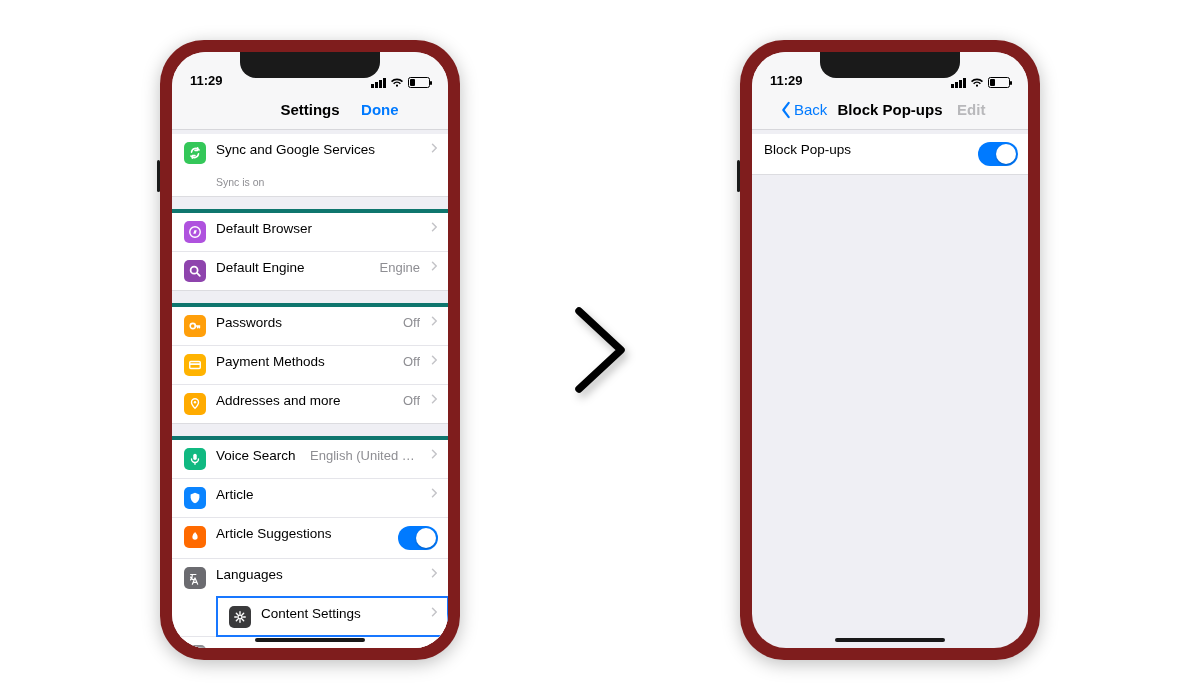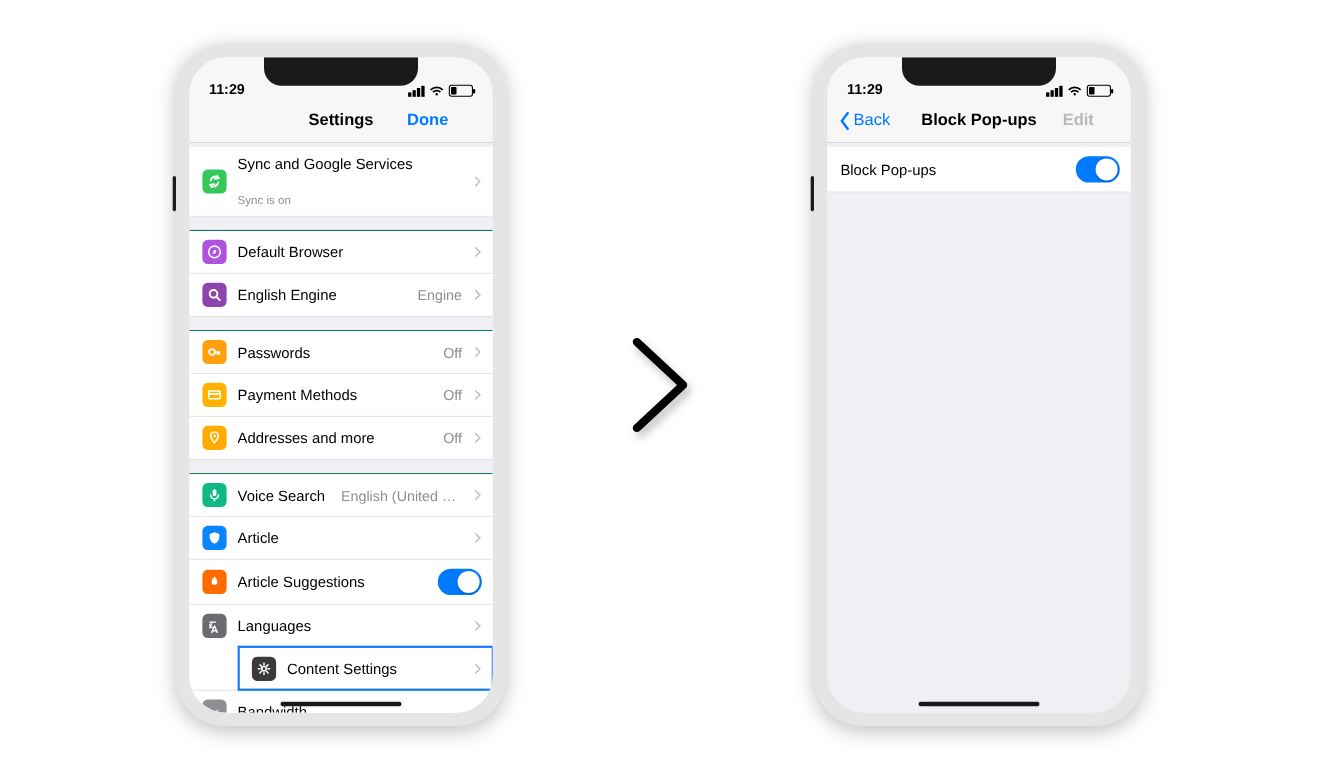--- a/index.html
+++ b/index.html
@@ -7,21 +7,21 @@
     width: 1200px; height: 700px;
     background: #fff;
     font-family: -apple-system, "Helvetica Neue", Arial, sans-serif;
     display: flex; align-items: center; justify-content: center;
     gap: 110px;
     position: relative;
   }
   
   .phone {
     width: 300px; height: 620px;
-    background: #e5e5e5;
+    background: #7f1d1d;
     border-radius: 44px;
     padding: 12px;
     position: relative;
     box-shadow: 0 4px 18px rgba(0,0,0,.25);
   }
   .phone:before { 
     content:""; position:absolute; left:-3px; top:120px; width:3px; height:32px;
     background:#1a1a1a; border-radius:2px;
   }
   .screen {
@@ -59,34 +59,34 @@
   .wifi { width:14px; height:10px; }
   .batt { width:22px; height:11px; border:1px solid #000; border-radius:2.5px; position:relative; }
   .batt:after { content:""; position:absolute; right:-3px; top:3px; width:2px; height:4px; background:#000; border-radius:1px;}
   .batt i { position:absolute; left:1px; top:1px; bottom:1px; width:5px; background:#000; border-radius:1px;}
   
   .navbar {
     height: 40px; flex:0 0 40px;
     background:#f7f7f8;
     border-bottom:1px solid #d7d7db;
     display:grid; grid-template-columns:1fr auto 1fr; align-items:center;
-    padding:0 10px;
+    padding:0 28px;
   }
   .nav-left { display:flex; align-items:flex-start; gap:2px; color:#007aff; font-size:15px;}
   .nav-left svg { width:12px; height:18px; }
   .nav-title { font-size:15px; font-weight:600; text-align:center;}
   .nav-right { text-align:center; font-size:15px; font-weight:600;}
   .nav-right.blue { color:#007aff;}
   .nav-right.dim  { color:#b8b8bb;}
   
   .content { flex:1; overflow:hidden; padding-top:4px; }
-  .group { margin-top:12px; background:#fff; border-top:1px solid #0f766e; border-bottom:1px solid #dcdce0;}
+  .group { margin-top:12px; background:#fff; border-top:4px solid #0f766e; border-bottom:1px solid #dcdce0;}
   .group.first { margin-top:0; border-top:none;}
   .row {
-    display:flex; align-items:center; gap:10px;
+    display:flex; gap:10px;
     padding: 8px 10px 8px 12px; min-height:36px;
     border-top:1px solid #e5e5ea; position:relative; background:#fff;
   }
   .row:first-child { border-top:none; }
   .row.highlight { outline:2px solid #1877ff; outline-offset:-1px; z-index:3;margin-left:45px;}
   .ricon {
     width:22px; height:22px; border-radius:5px; flex:0 0 22px;
     display:flex; align-items:center; justify-content:center; color:#fff;
   }
   .ricon svg { width:14px; height:14px; }
@@ -170,21 +170,21 @@
             </svg>
           </div>
           <div class="row">
             <span class="ricon bg-purple2">
               <svg viewBox="0 0 16 16">
                 <circle cx="7" cy="7" r="4" fill="none" stroke="#fff" stroke-width="2"></circle>
                 <path d="M10.5 10.5l3 3" stroke="#fff" stroke-width="2" stroke-linecap="round"></path>
               </svg>
             </span>
             <div class="rlabels">
-              <div class="rlabel">English Engine</div>
+              <div class="rlabel">Default Engine</div>
             </div>
             <span class="rvalue">Engine</span>
             <svg class="chev" viewBox="0 0 10 16">
               <path d="M3 3l5 5-5 5" fill="none" stroke="currentColor" stroke-width="2" stroke-linecap="round" stroke-linejoin="round"></path>
             </svg>
           </div>
         </div>
         <div class="group">
           <div class="row">
             <span class="ricon bg-amber">

